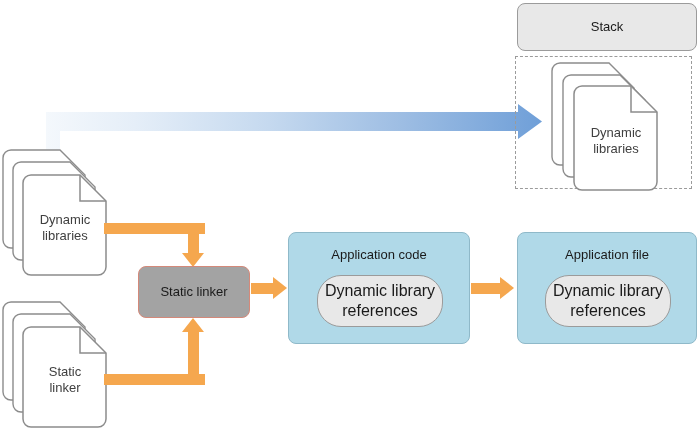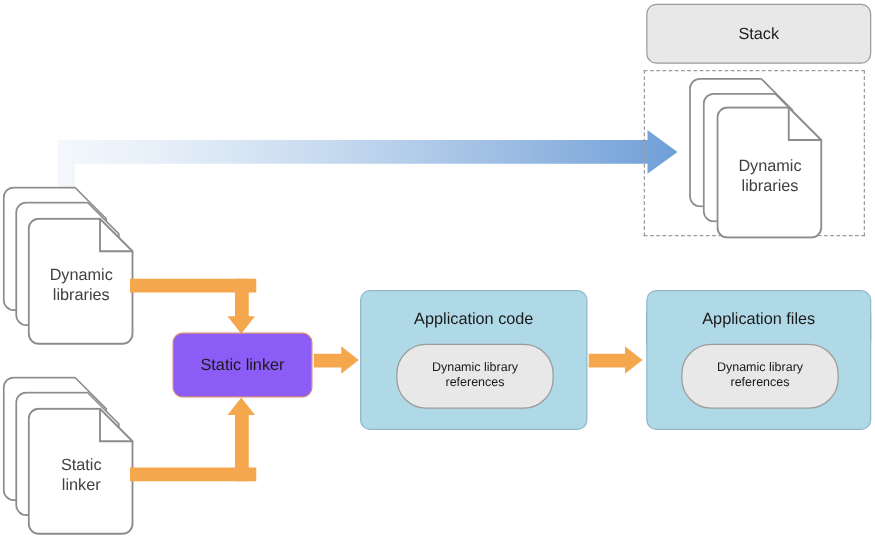--- a/index.html
+++ b/index.html
@@ -32,21 +32,21 @@
   }
   .box-grey {
     background: #e8e8e8;
     border: 1px solid #9b9b9b;
   }
   .box-blue {
     background: #b0d9e8;
     border: 1px solid #8fb9c9;
   }
   .box-salmon {
-    background: #8b5cf6;
+    background: #a3a3a3;
     border: 1px solid #d4897a;
   }
 
   .label-top {
     position: absolute;
     left: 0; right: 0;
     text-align: center;
     color: #1a1a1a;
   }
 
@@ -92,21 +92,21 @@
   .arrow-head-up {
     position: absolute;
     width: 0; height: 0;
     border-left: 11px solid transparent;
     border-right: 11px solid transparent;
     border-bottom: 14px solid #f5a74e;
   }
 
   .gradient-arrow { position: absolute; }
   .gradient-arrow svg { display: block; }
-  .t12 { font-size: 10px; border-radius: 24px; }
+  .t12 { font-size: 16px; border-radius: 24px; }
   .t13 { font-size: 13px; }
 </style>
 </head>
 <body>
 
 <div id="canvas">
 
   <div class="gradient-arrow" style="left:44px; top:104px; width:500px; height:52px;">
     <svg width="500" height="52" viewBox="0 0 500 52">
       <defs>
@@ -235,21 +235,21 @@
 
   <div class="box box-grey t13" style="left:517px; top:3px; width:180px; height:48px;">
     <span>Stack</span>
   </div>
 
   <div class="box box-grey t13" style="left:517px; top:195px; width:180px; height:38px;margin-top:48px;">
     <span>Heap</span>
   </div>
 
   <div class="box box-blue" style="left:517px; top:232px; width:180px; height:112px;">
-    <div class="label-top t13" style="top:14px;">Application files</div>
+    <div class="label-top t13" style="top:14px;">Application file</div>
     <div class="box box-grey t12" style="left:27px; top:42px; width:126px; height:52px;">
       <span>
         <span>Dynamic library</span><br>
         <span>references</span>
       </span>
     </div>
   </div>
 
 </div>
 

